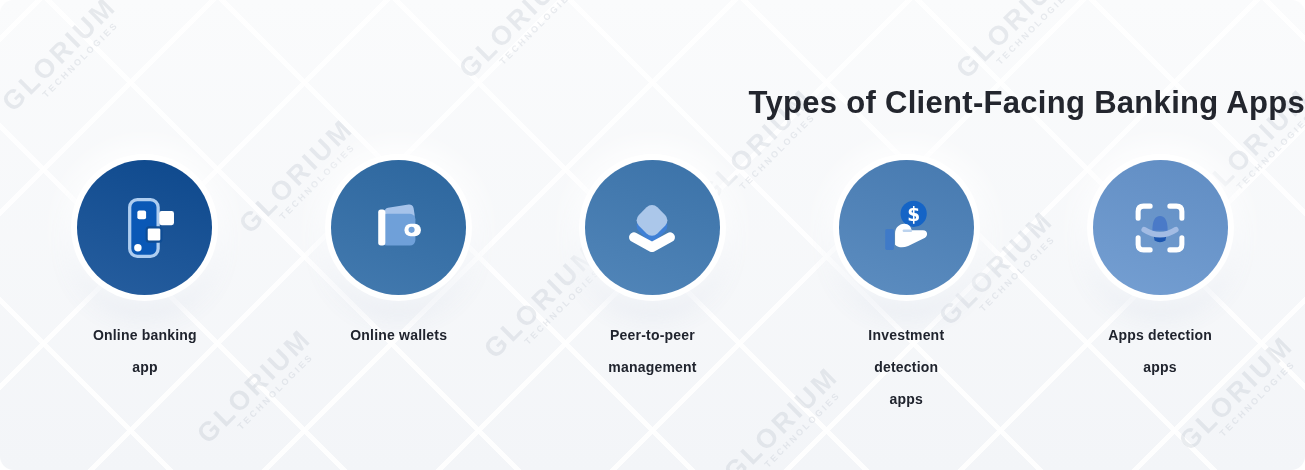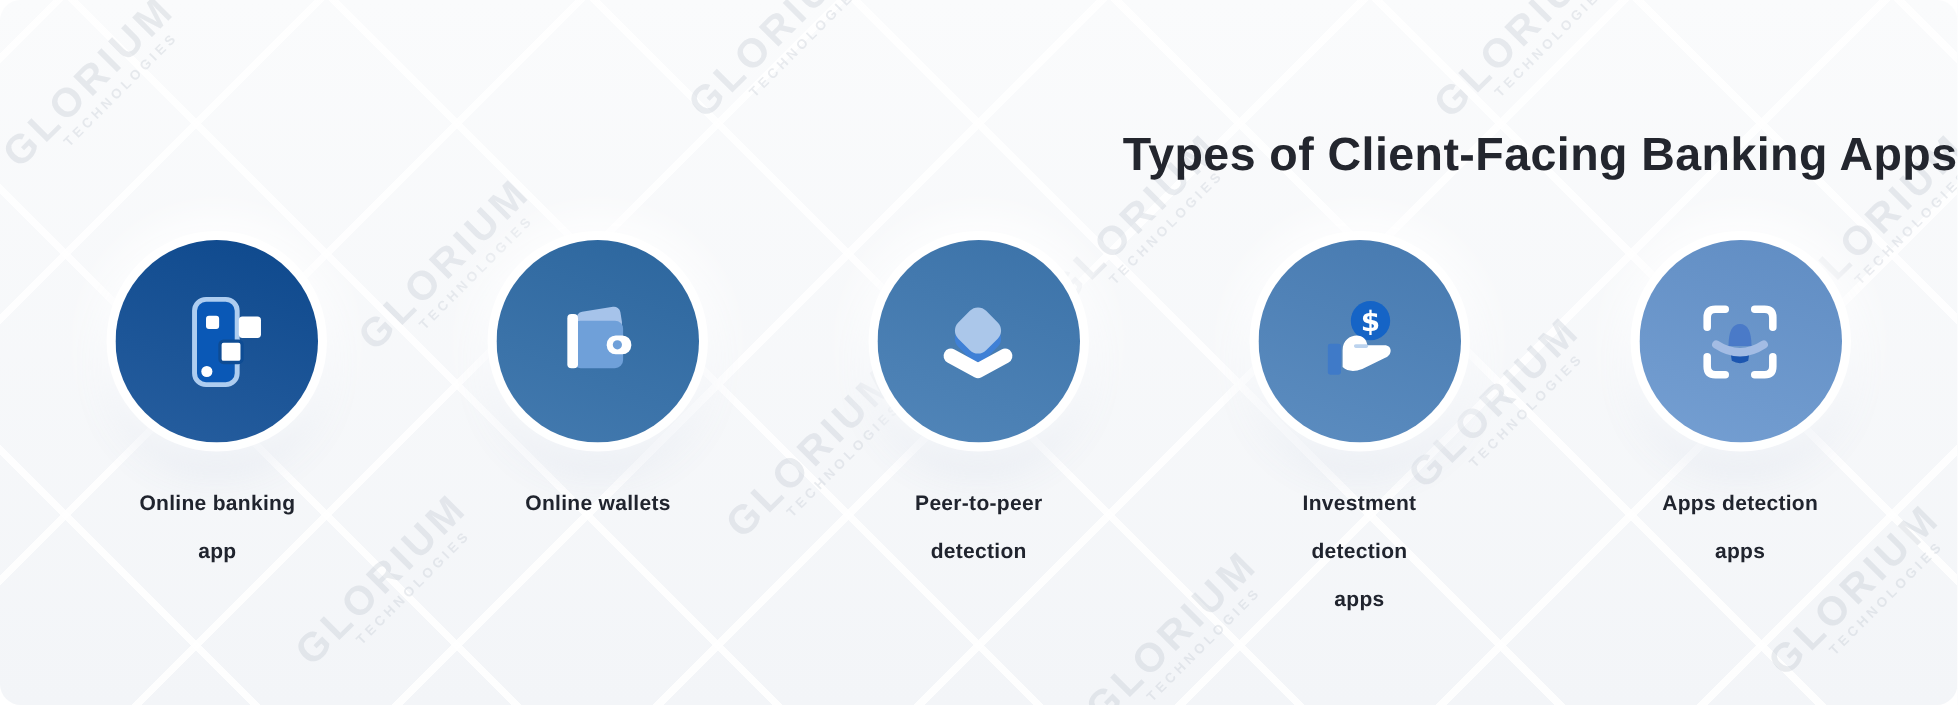--- a/index.html
+++ b/index.html
@@ -185,21 +185,21 @@
 
     <div class="item">
       <div class="circle" style="background-color: rgb(62, 120, 177);">
         <svg viewBox="0 0 64 64">
           <rect x="20" y="18" width="24" height="24" rx="7" transform="rotate(45 32 30)" fill="#3f80d6"></rect>
           <rect x="20" y="13" width="24" height="24" rx="7" transform="rotate(45 32 25)" fill="#abc7ea"></rect>
           <path d="M15.5 40.5 L32 49.5 L48.5 40.5" stroke="#ffffff" stroke-width="9" fill="none" stroke-linecap="round" stroke-linejoin="round"></path>
         </svg>
       </div>
       <div class="label">Peer-to-peer
-detection</div>
+management</div>
     </div>
 
     <div class="item">
       <div class="circle" style="background-color: rgb(74, 128, 185);">
         <svg viewBox="0 0 64 64">
           <circle cx="39" cy="19" r="12" fill="#1564c6"></circle>
           <text x="39" y="25.5" text-anchor="middle" font-size="17" font-weight="700" fill="#ffffff" font-family="DejaVu Sans, sans-serif">$</text>
           <rect x="13" y="33" width="8" height="19" rx="1.5" fill="#3f7ac8"></rect>
           <path d="M22 37 c0 -6 4.5 -9 8.5 -9 c4 0 6.5 3 6.5 6 l10.5 0 c5 0 5 6 0.5 7.6 L34 48.5 c-5 1.8 -9 1.5 -12 -1.2 z" fill="#ffffff"></path>
           <path d="M30 34.5 h6.5" stroke="#bcd3ee" stroke-width="2.2" stroke-linecap="round"></path>

